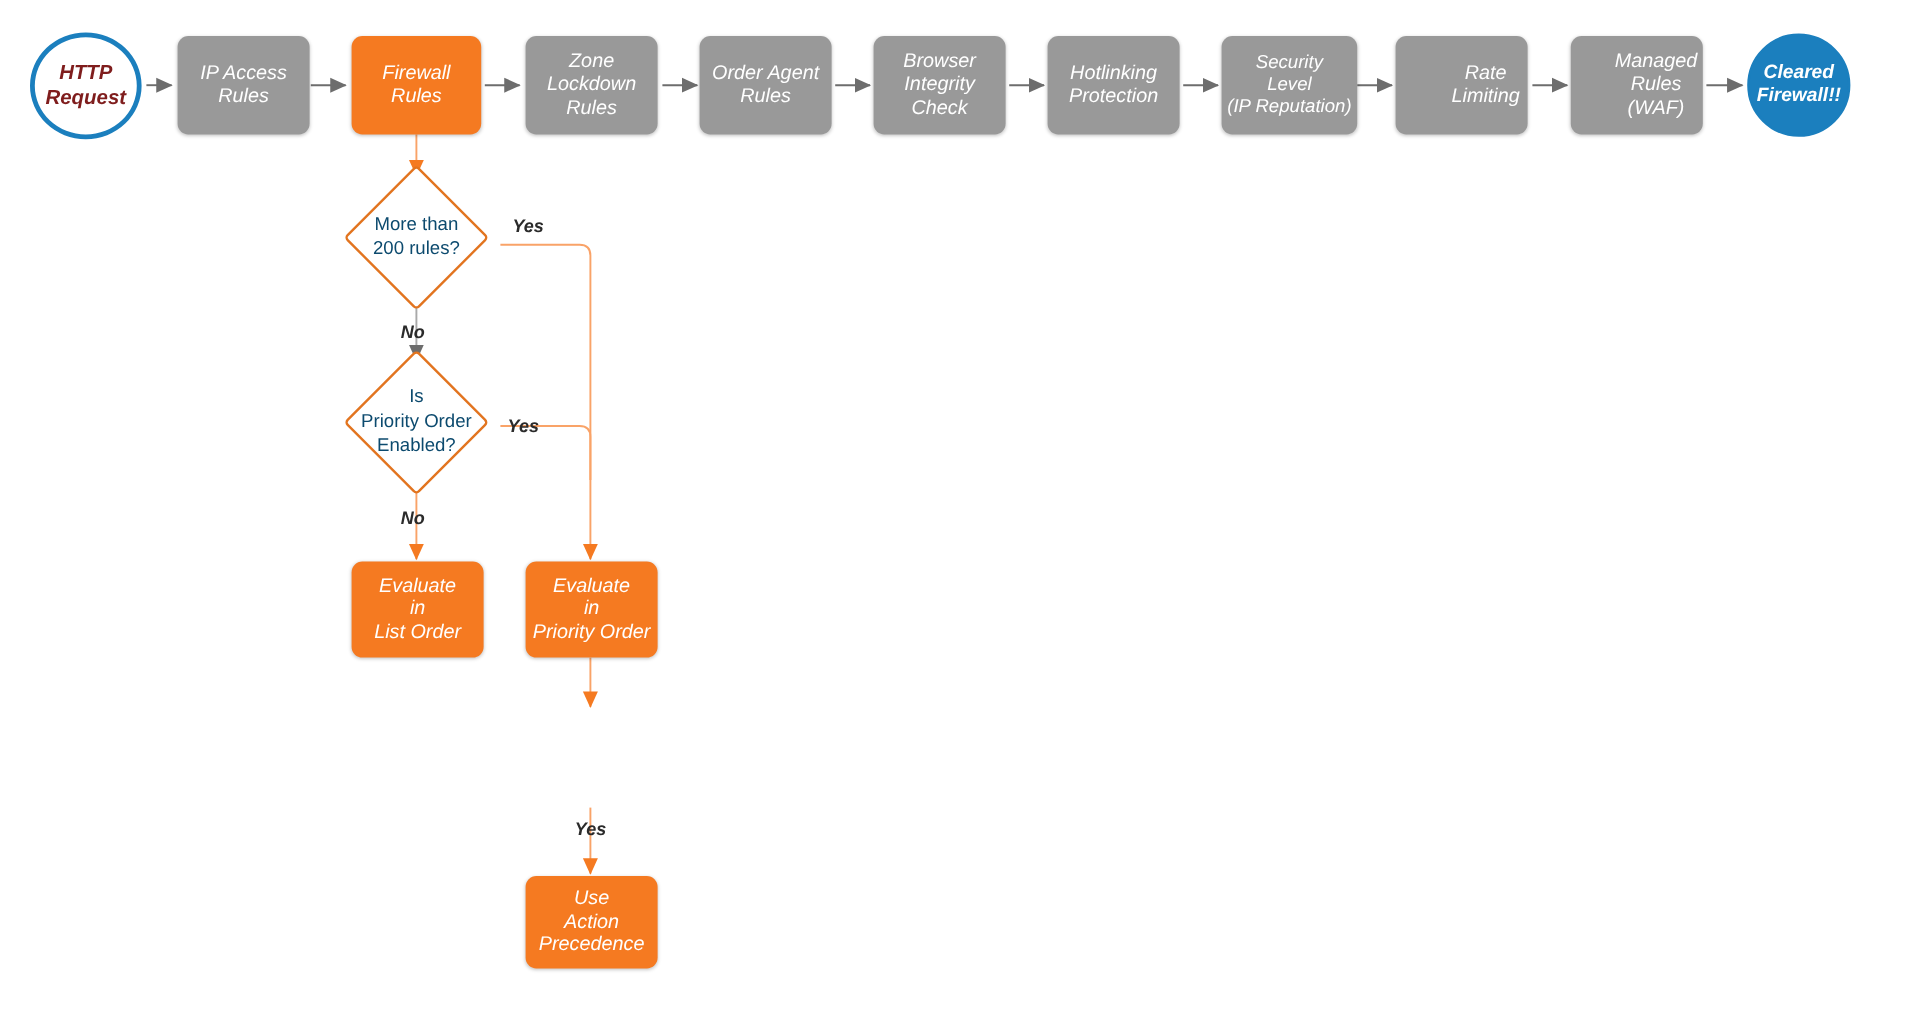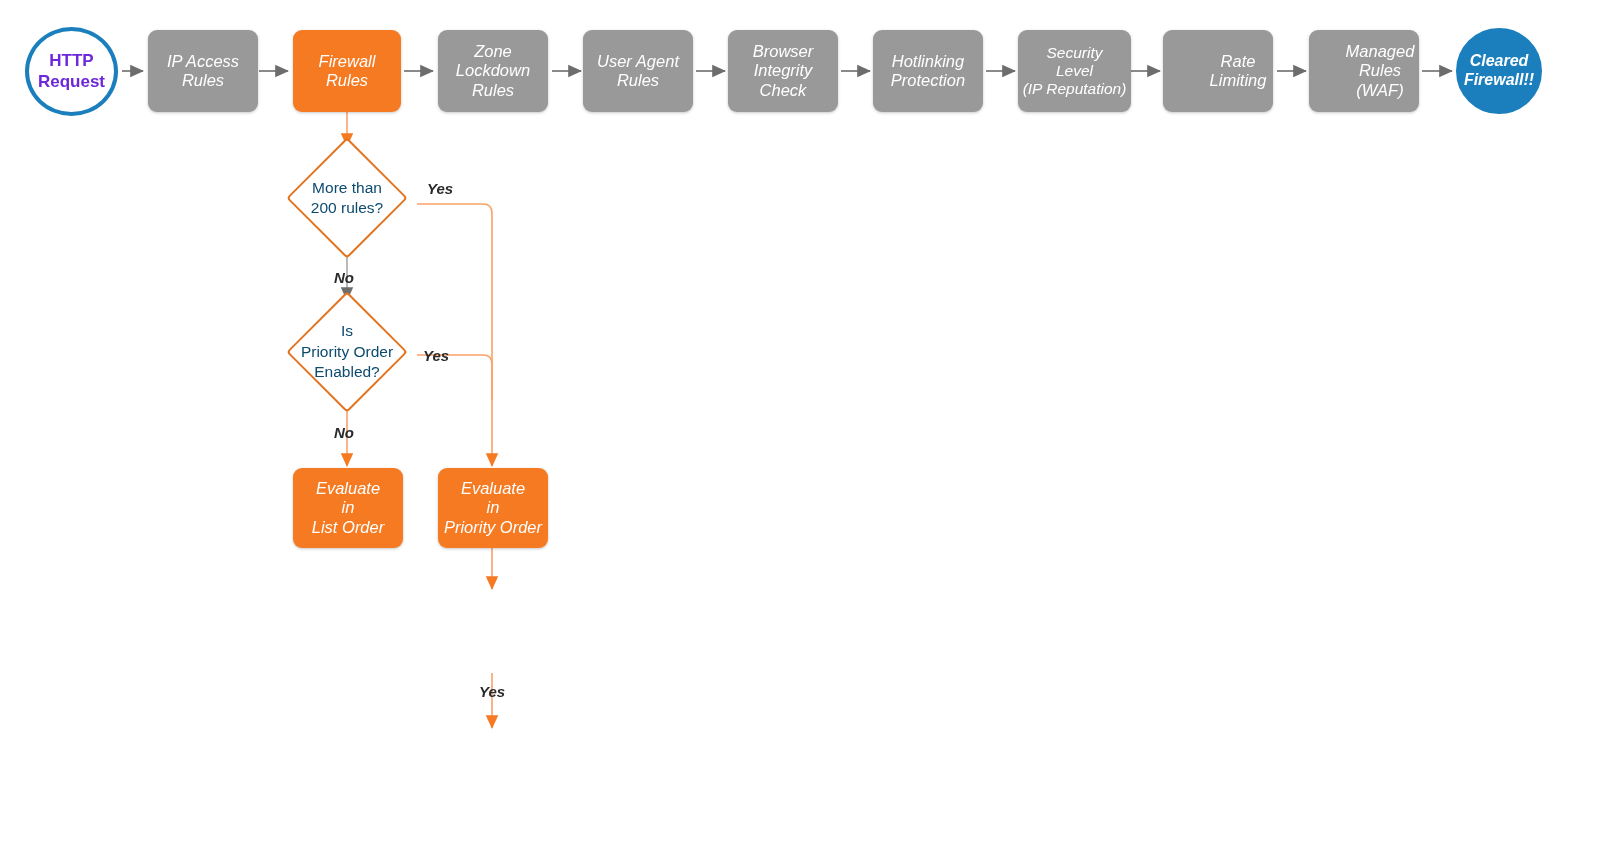--- a/index.html
+++ b/index.html
@@ -38,21 +38,22 @@
     line-height: 1.18;
   }
 
   
   .circle {
     border-radius: 50%;
   }
   .circle-start {
     border: 4px solid #1b7fbe;
     background: #ffffff;
-    color: #6d28d9;
+    color: #7f1d1d;
+    font-style: italic;
     font-weight: bold;
     font-size: 17px;
   }
   .circle-end {
     border: 2px solid #1b7fbe;
     background: #1b7fbe;
     color: #ffffff;
     font-style: italic;
     font-weight: bold;
     font-size: 16px;
@@ -164,21 +165,21 @@
   <div class="node box box-gray nl" style="left:148px; top:30px; width:110px; height:82px;">IP Access
 Rules</div>
 
   <div class="node box box-orange nl" style="left:293px; top:30px; width:108px; height:82px;">Firewall
 Rules</div>
 
   <div class="node box box-gray nl" style="left:438px; top:30px; width:110px; height:82px;">Zone
 Lockdown
 Rules</div>
 
-  <div class="node box box-gray nl" style="left:583px; top:30px; width:110px; height:82px;">User Agent
+  <div class="node box box-gray nl" style="left:583px; top:30px; width:110px; height:82px;">Order Agent
 Rules</div>
 
   <div class="node box box-gray nl" style="left:728px; top:30px; width:110px; height:82px;">Browser
 Integrity
 Check</div>
 
   <div class="node box box-gray nl" style="left:873px; top:30px; width:110px; height:82px;">Hotlinking
 Protection</div>
 
   <div class="node box box-gray nl" style="left:1018px; top:30px; width:113px; height:82px; font-size:15.5px;">Security
@@ -215,14 +216,17 @@
   <div class="node box box-orange nl" style="left:293px; top:468px; width:110px; height:80px;">Evaluate
 in
 List Order</div>
 
   <div class="node box box-orange nl" style="left:438px; top:468px; width:110px; height:80px;">Evaluate
 in
 Priority Order</div>
 
   <div class="edge-label" style="left:479px; top:683px;">Yes</div>
 
+  <div class="node box box-orange nl" style="left:438px; top:730px; width:110px; height:77px;">Use
+Action
+Precedence</div>
 
 </div>
 
 </body></html>

